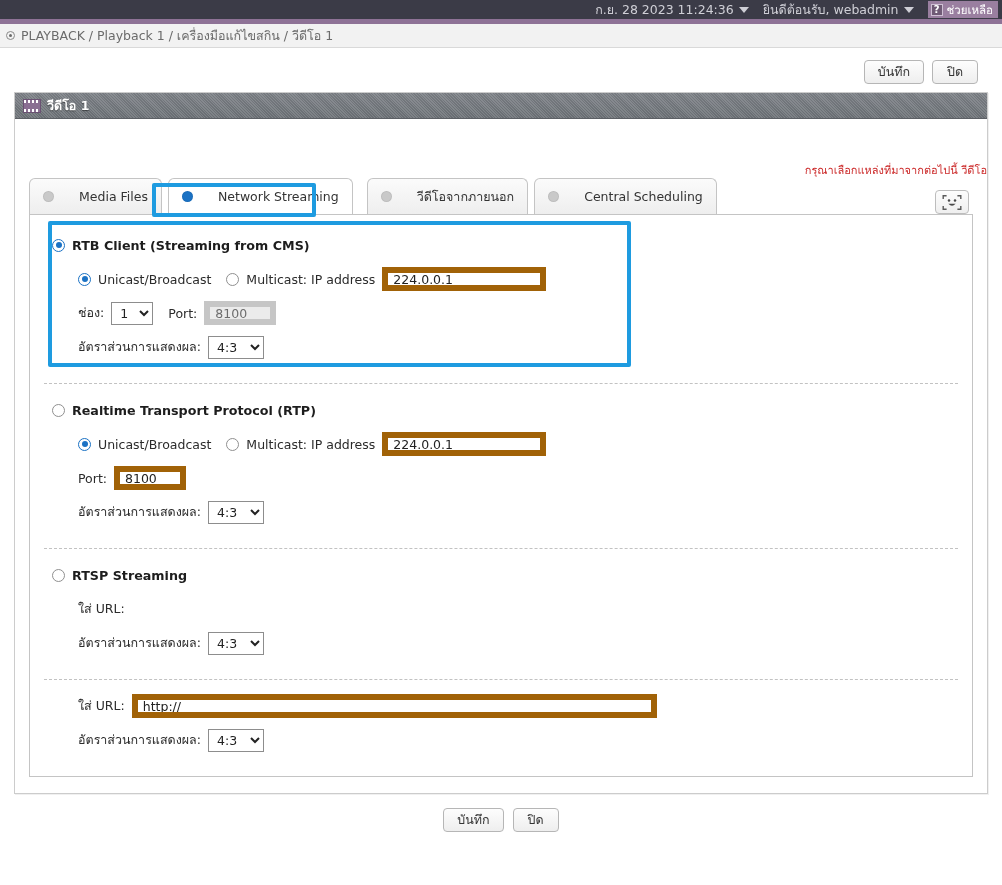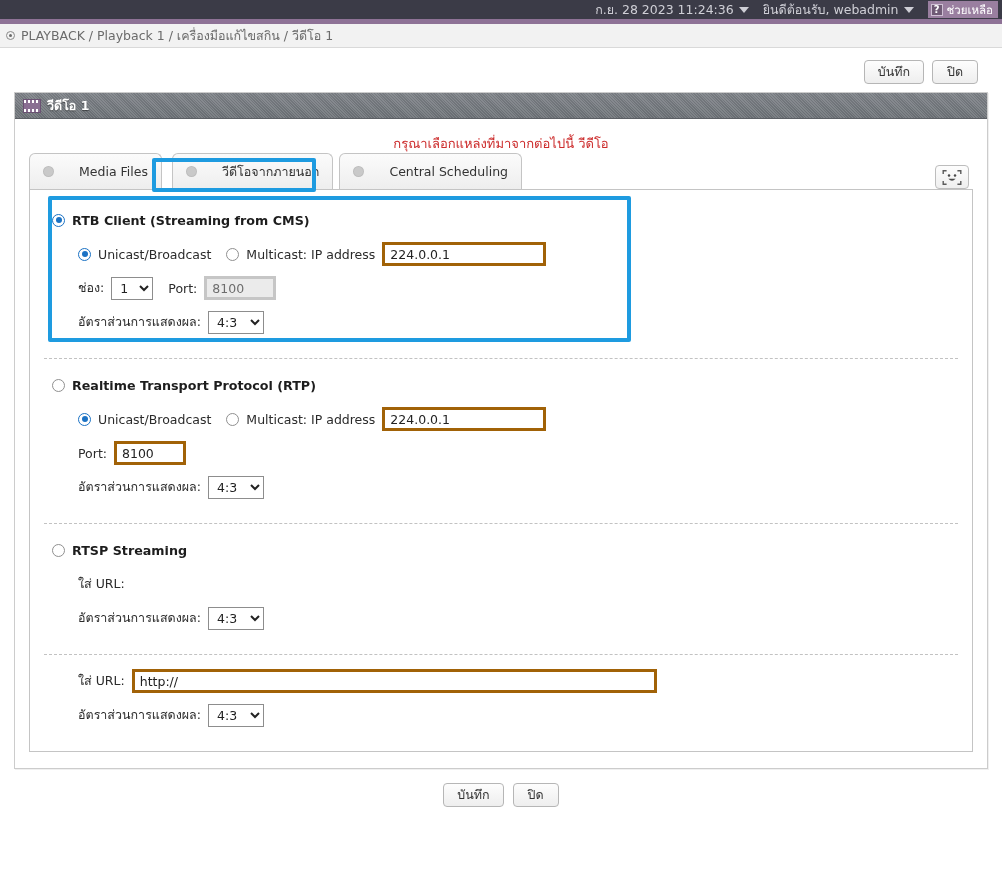--- a/index.html
+++ b/index.html
@@ -172,24 +172,25 @@
   .card-title-text {
     color: #ffffff;
     font-size: 12.5px;
     font-weight: bold;
     text-shadow: 0 1px 1px rgba(0,0,0,0.45);
   }
 
   .card-body { padding: 0; background: #fff; }
 
   .hint {
-    text-align: center;
+    text-align: right;
     color: #cc2b2b;
-    font-size: 13px;
+    font-size: 11px;
     padding: 14px 0 9px 0;
+    margin-top: 28px;
   }
 
   
   .tabs-row {
     display: flex;
     align-items: flex-end;
     padding: 0 14px;
     position: relative;
     height: 26px;
   }
@@ -299,21 +300,21 @@
   }
   .lbl {
     font-size: 12.5px;
     color: #2b2b2b;
     white-space: nowrap;
   }
 
   
   input.txt {
     height: 24px;
-    border: 3px solid #a16207;
+    border: 6px solid #a16207;
     background: #ffffff;
     font-family: "DejaVu Sans", "Liberation Sans", sans-serif;
     font-size: 12.5px;
     color: #222;
     padding: 0 5px;
     border-radius: 0;
     outline: none;
   }
   input.txt[disabled] {
     background: #ebebeb;
@@ -393,20 +394,24 @@
 
     <div class="card-body">
 
       <div class="hint">กรุณาเลือกแหล่งที่มาจากต่อไปนี้ วีดีโอ</div>
 
       <div class="tabs-row">
         <div class="tab">
           <span class="tab-radio"></span>
           <span>Media Files</span>
         </div>
+        <div class="tab active" style="margin-right:10px;">
+          <span class="tab-radio"></span>
+          <span>Network Streaming</span>
+        </div>
         <div class="tab" style="margin-left:4px;">
           <span class="tab-radio"></span>
           <span>วีดีโอจากภายนอก</span>
         </div>
         <div class="tab">
           <span class="tab-radio"></span>
           <span>Central Scheduling</span>
         </div>
 
         <div class="tab-highlight" style="left:137px; top:-5px; width:164px; height:34px;"></div>

